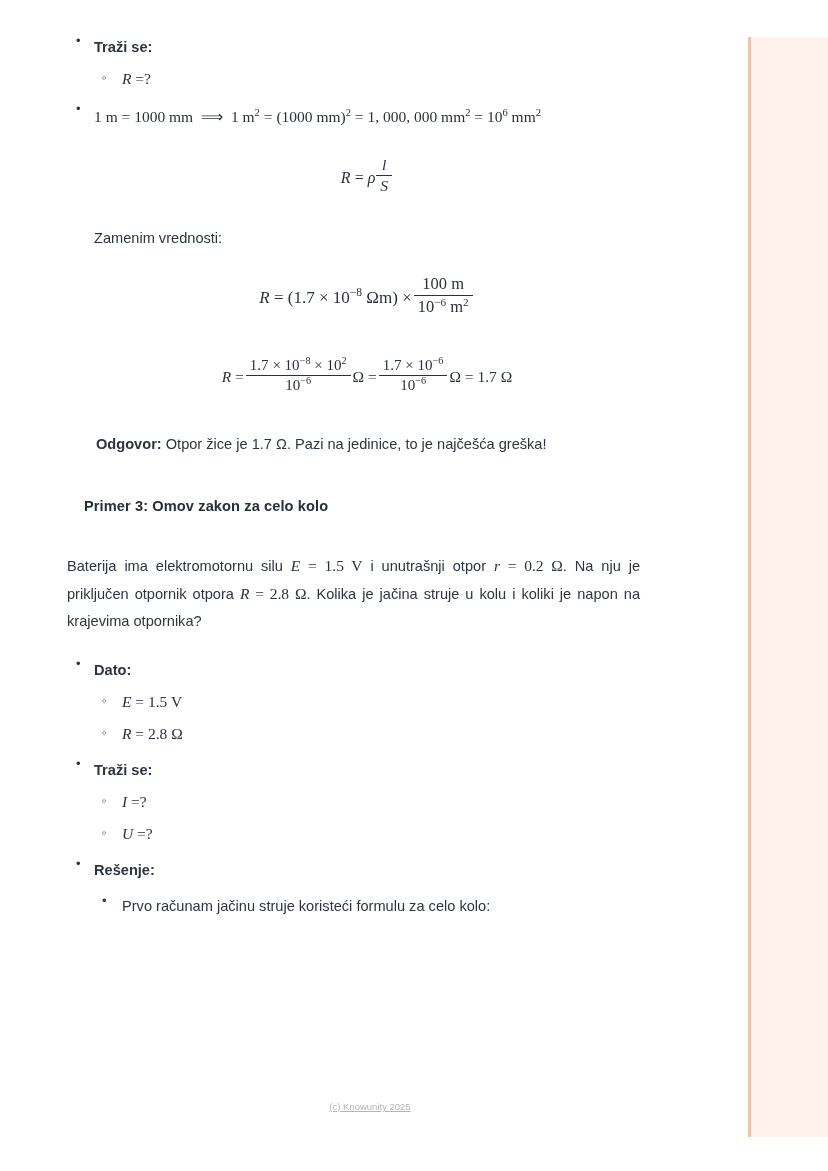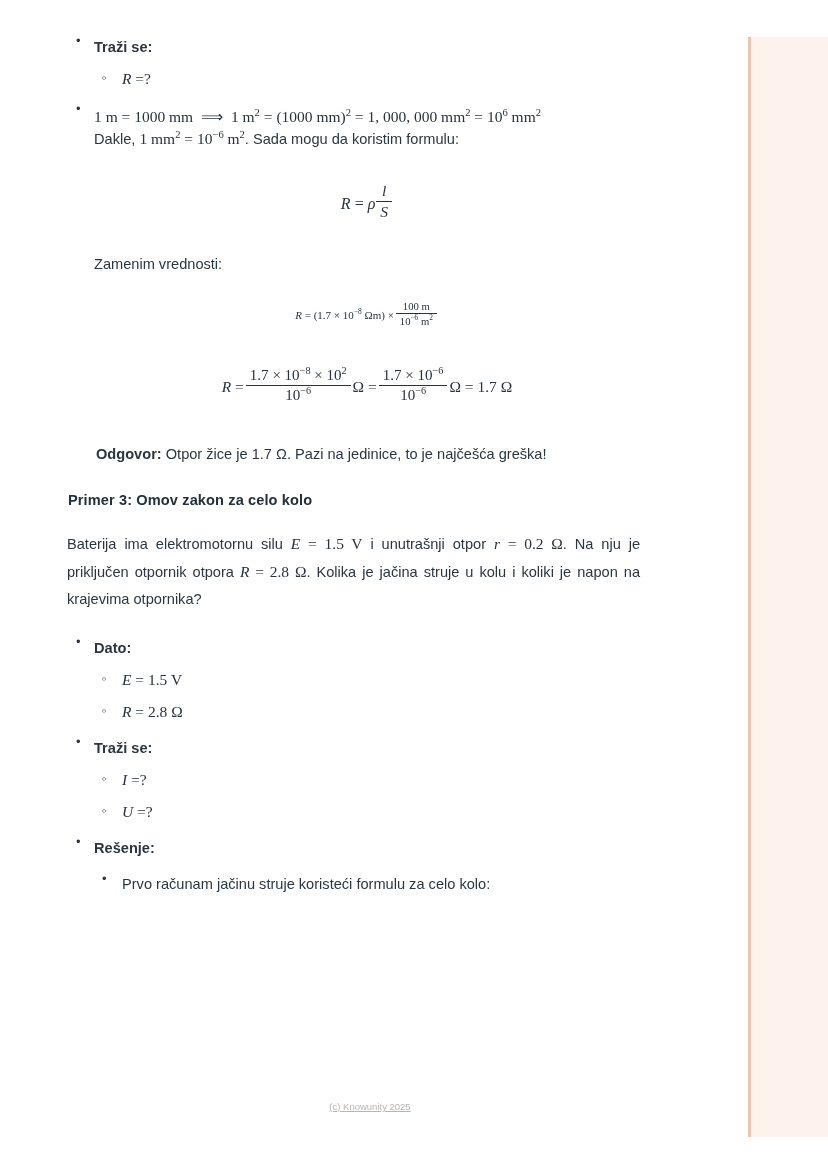--- a/index.html
+++ b/index.html
@@ -154,21 +154,21 @@
     vertical-align: -0.5em;
     margin: 0 1px;
   }
 
   .eq-row { line-height: 1.15; }
 
   .headline {
     font-size: 14.6px;
     font-weight: bold;
     color: #24303b;
-    margin: 0;
+    margin: 16px;
     letter-spacing: 0.1px;
   }
   .spacer-md { height: 22px; }
   .spacer-lg { height: 30px; }
 
   
   #footer {
     position: absolute;
     left: 0;
     top: 1101px;
@@ -202,37 +202,36 @@
       </li>
 
       <li>
 
         <div style="height:6px"></div>
 
         <p class="mathline math">
           <span class="up">1 m</span> = <span class="up">1000 mm</span>&nbsp;&nbsp;⟹&nbsp;&nbsp;<span class="up">1 m<sup class="s">2</sup></span> = <span class="up">(1000 mm)<sup class="s">2</sup></span> = <span class="up">1, 000, 000 mm<sup class="s">2</sup></span> = <span class="up">10<sup class="s">6</sup> mm<sup class="s">2</sup></span>
         </p>
 
-        <p class="para" style="line-height:25px"><span>Dakle, </span><span class="math"><span class="up">1 mm<sup class="s">2</sup></span> = <span class="up">10<sup class="s">−6</sup> m<sup class="s">2</sup></span></span><span>. Sada mogu da koristim formulu:</span></p>
 
         <div class="spacer-lg"></div>
 
         <div class="display math" style="font-size:16px">
           <span class="v">R</span>
           <span class="up">=</span>
           <span class="v">ρ</span><span class="frac sm"><span class="num v">l</span><span class="den v">S</span></span>
         </div>
 
         <div class="spacer-lg"></div>
 
         <p class="para">Zamenim vrednosti:</p>
 
         <div class="spacer-md"></div>
 
-        <div class="display math" style="font-size:11px">
+        <div class="display math" style="font-size:17px">
           <span class="v">R</span>
           <span class="up">=</span>
           <span class="up">(1.7 × 10<sup class="s">−8</sup> Ωm)</span>
           <span class="up">×</span><span class="frac"><span class="num up">100 m</span><span class="den up">10<sup class="s">−6</sup> m<sup class="s">2</sup></span></span>
         </div>
 
         <div class="spacer-lg"></div>
         <div style="height:10px"></div>
 
         <div class="display math eq-row" style="font-size:15.5px">

